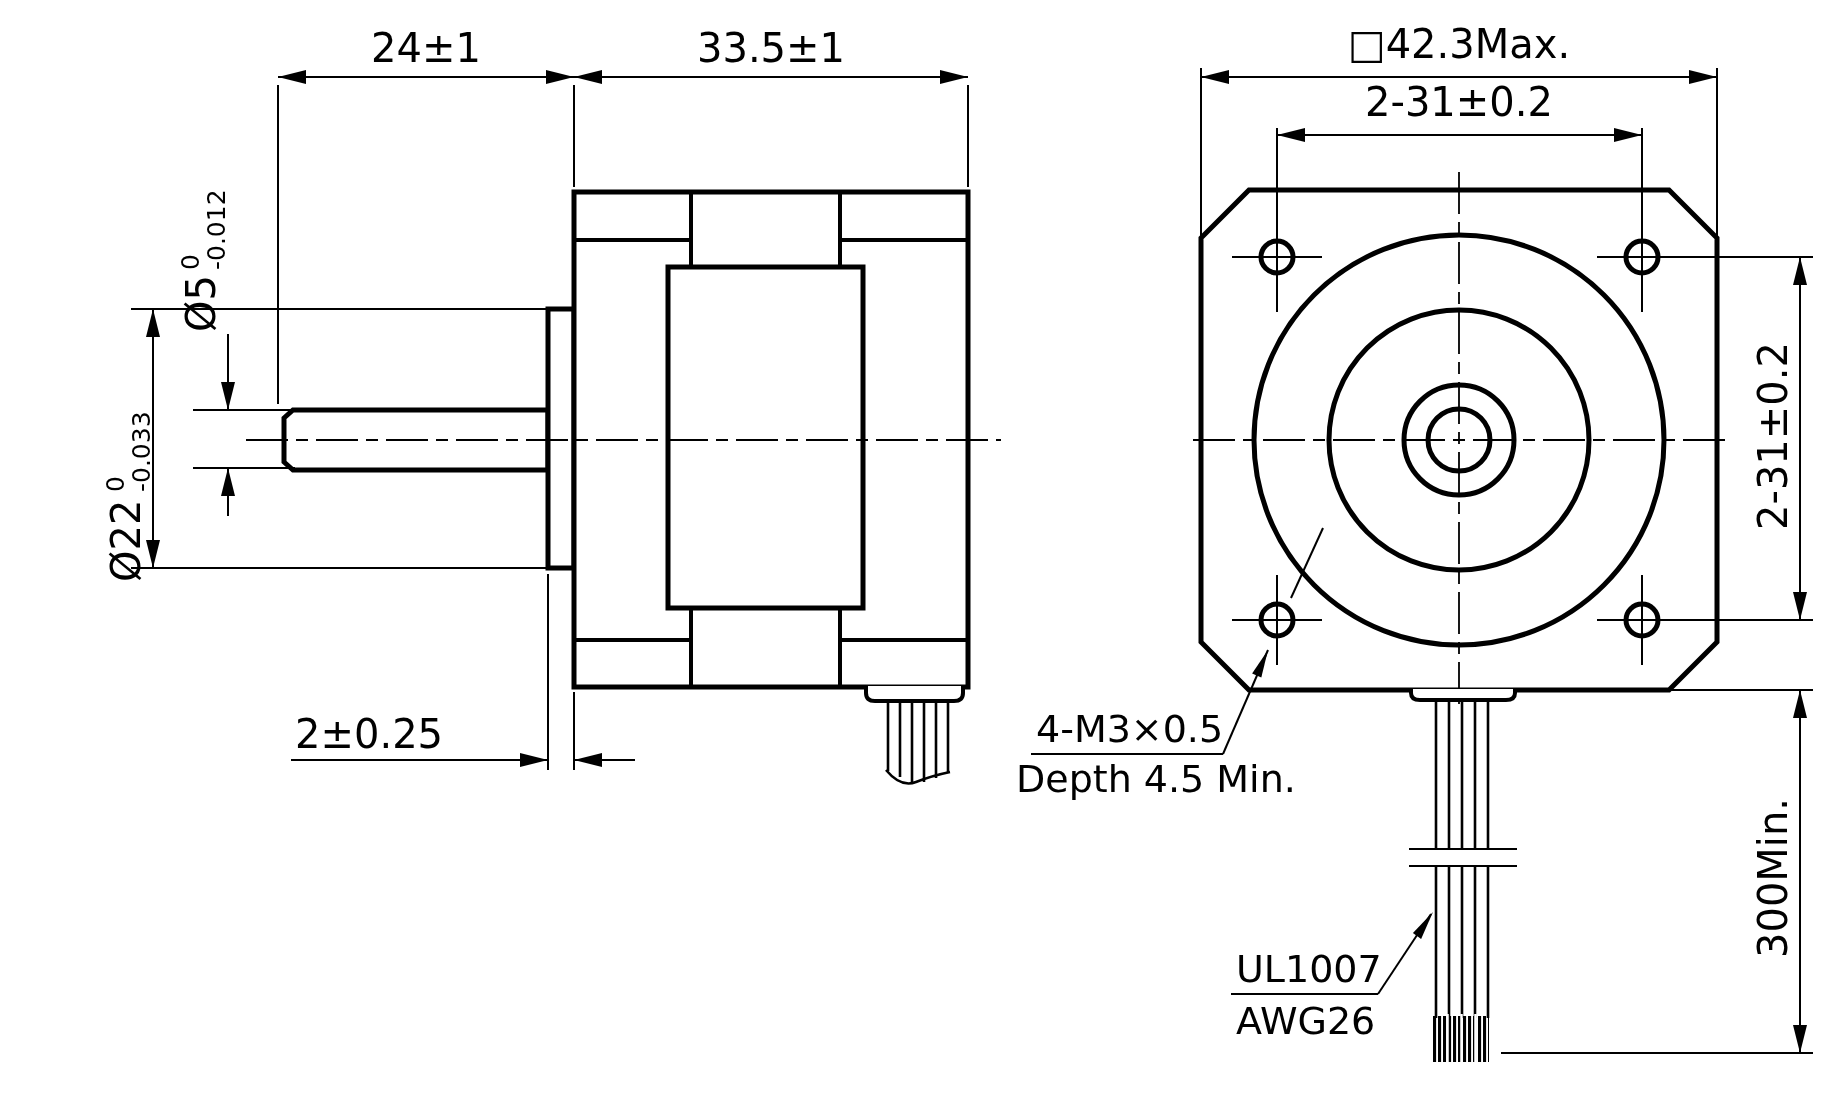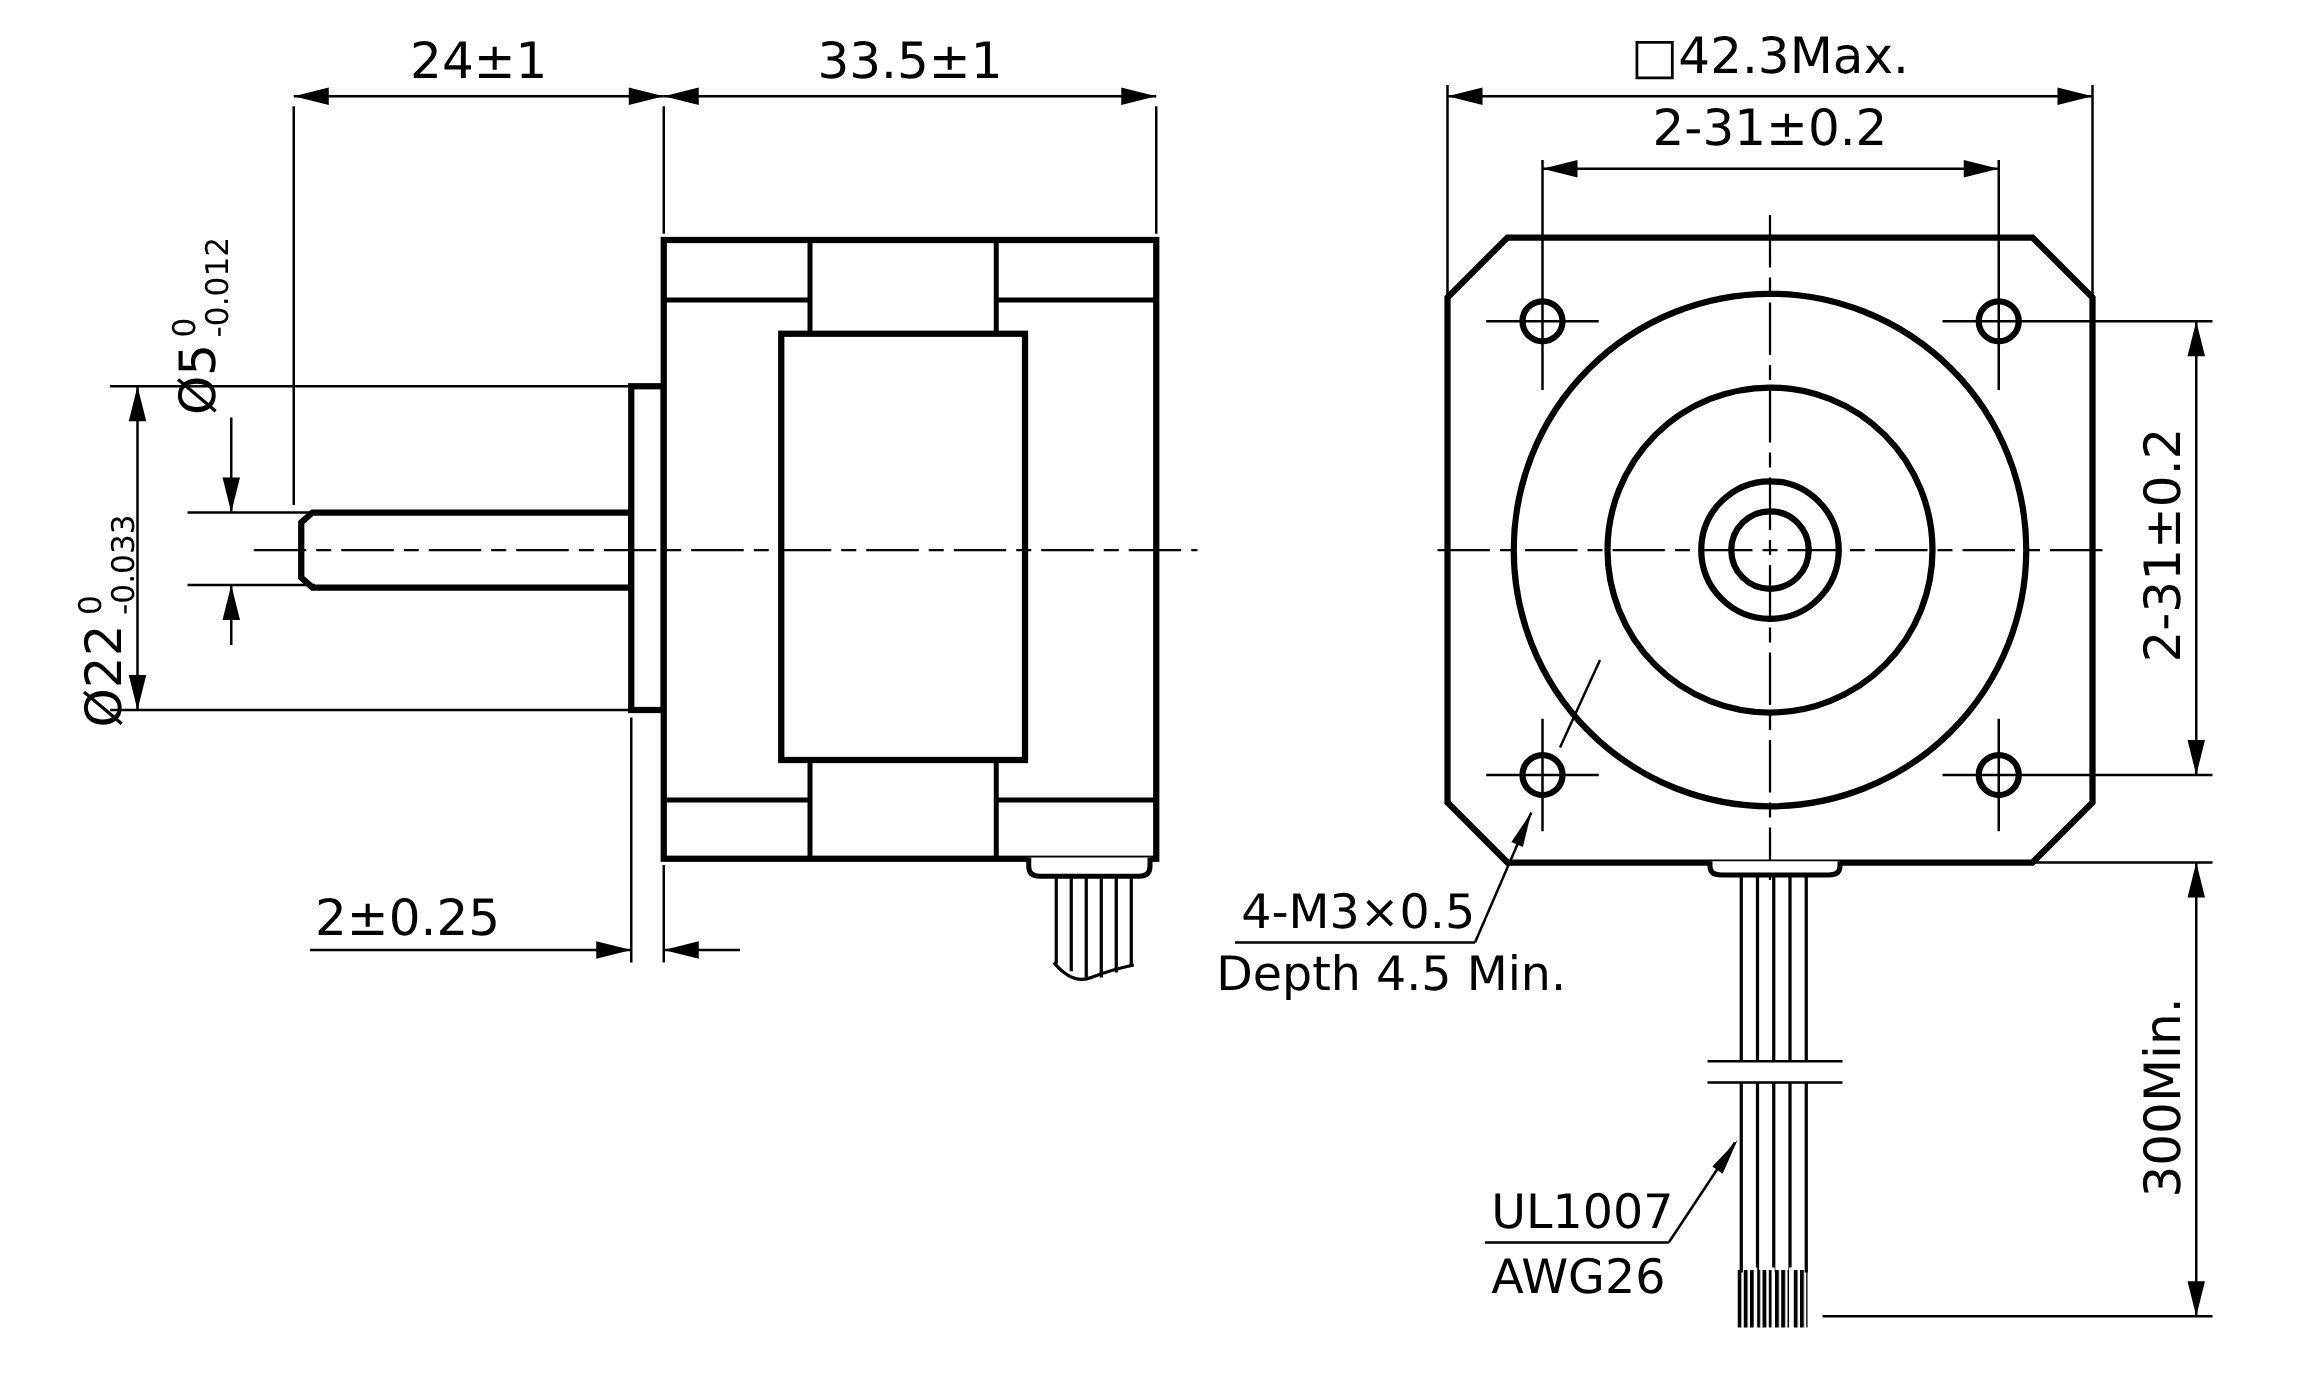--- a/index.html
+++ b/index.html
@@ -1,16 +1,16 @@
 <!DOCTYPE html>
 <html><head>
 <meta charset="utf-8">
 <style>
   html,body{margin:0;padding:0;background:#ffffff;}
-  #stage{position:relative;width:1784px;height:1117px;background:#ffffff;overflow:hidden;}
+  #stage{position:relative;width:1784px;height:1117px;background:#ffffff;overflow:hidden;margin-left:43px;}
   svg{position:absolute;left:0;top:0;}
   text{font-family:"DejaVu Sans","Liberation Sans",sans-serif;fill:#000;}
   .dim{font-size:40px;}
   .note{font-size:38px;}
   .tol{font-size:25px;}
   .thick{stroke:#000;stroke-width:5;fill:none;stroke-linejoin:miter;}
   .thickf{stroke:#000;stroke-width:5;fill:#fff;stroke-linejoin:miter;}
   .med{stroke:#000;stroke-width:4;fill:none;}
   .medf{stroke:#000;stroke-width:4;fill:#fff;}
   .thin{stroke:#000;stroke-width:2;fill:none;}

